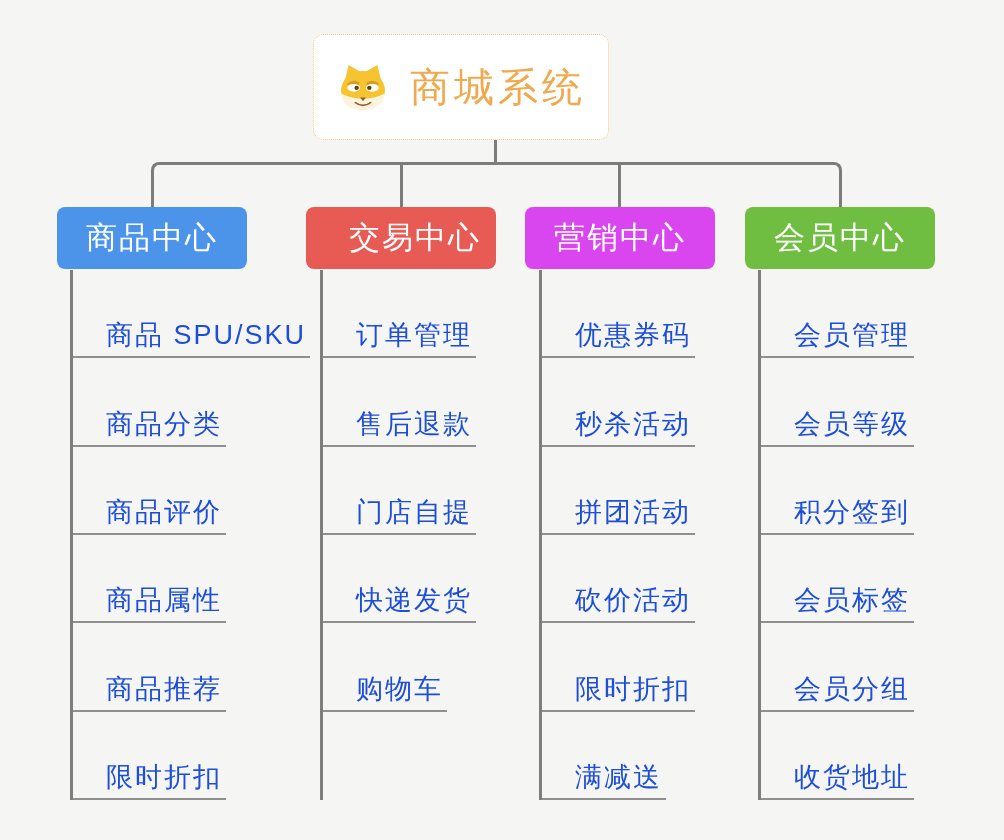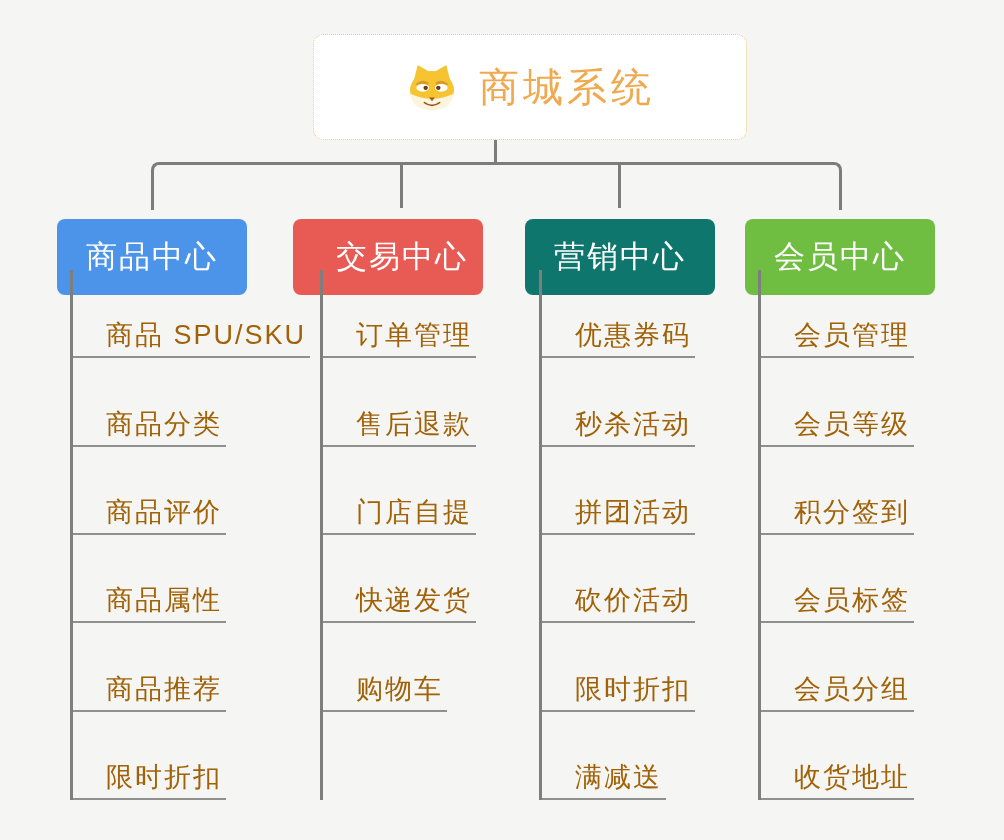--- a/index.html
+++ b/index.html
@@ -13,21 +13,21 @@
     height: 840px;
     background: #f5f5f4;
     overflow: hidden;
   }
   * { box-sizing: border-box; }
 
   
   .root-node {
     position: absolute;
     left: 313px; top: 34px;
-    width: 434px; height: 106px;
+    width: 296px; height: 106px;
     background: #ffffff;
     border: 1px dotted #f3c577;
     border-radius: 10px;
     display: flex;
     align-items: center;
     justify-content: center;
     gap: 20px;
   }
   .root-title {
     font-size: 40px;
@@ -52,34 +52,33 @@
                  border-left-width: 3px; border-top-width: 3px; border-top-left-radius: 8px; }
   .conn-right-l{ left: 494px; top: 162px; width: 348px; height: 48px;
                  border-right-width: 3px; border-top-width: 3px; border-top-right-radius: 8px; }
   .conn-drop-2 { left: 400px; top: 164px; width: 3px; height: 44px; }
   .conn-drop-3 { left: 618px; top: 164px; width: 3px; height: 44px; }
 
   
   .branch-box {
     position: absolute;
     top: 207px;
-    width: 190px; height: 76px;
+    width: 190px; height: 62px;
     border-radius: 8px;
     color: #ffffff;
     font-size: 31px;
     letter-spacing: 2px;
     font-weight: 400;
     display: flex;
     align-items: center;
     justify-content: center;
     white-space: nowrap;
-    margin-top: 12px;
   }
   .branch-1 { left: 57px; }
-  .branch-2 { left: 293px; padding-left: 28px; }
+  .branch-2 { left: 306px; padding-left: 28px; }
   .branch-3 { left: 525px; }
   .branch-4 { left: 745px; }
 
   
   .items-col {
     position: absolute;
     top: 270px;
     height: 530px;
     width: 235px;
     border-left: 3px solid #7e7e7e;
@@ -94,21 +93,21 @@
     display: flex;
     align-items: flex-end;
     justify-content: flex-start;
   }
   .item {
     display: inline-block;
     padding: 0 4px 5px 33px;
     border-bottom: 2px solid #8f8f8f;
     font-size: 27px;
     letter-spacing: 2px;
-    color: #a16207;
+    color: #1d4ed8;
     white-space: nowrap;
     line-height: 1.15;
   }
 </style>
 </head>
 <body>
 
 <div class="canvas">
 
   <div class="conn conn-stem"></div>
@@ -134,21 +133,21 @@
     </svg>
     <span class="root-title">商城系统</span>
   </div>
 
   <div class="branch-box branch-1" style="background-color: rgb(75, 148, 234);">
     <span>商品中心</span>
   </div>
   <div class="branch-box branch-2" style="background-color: rgb(231, 91, 84);">
     <span>交易中心</span>
   </div>
-  <div class="branch-box branch-3" style="background-color: #0f766e;">
+  <div class="branch-box branch-3" style="background-color: #d946ef;">
     <span>营销中心</span>
   </div>
   <div class="branch-box branch-4" style="background-color: rgb(112, 190, 65); text-align: right;">
     <span>会员中心</span>
   </div>
 
   <div class="items-col col-1">
     <div class="item-cell">
         <span class="item">商品 SPU/SKU</span>
       </div>

